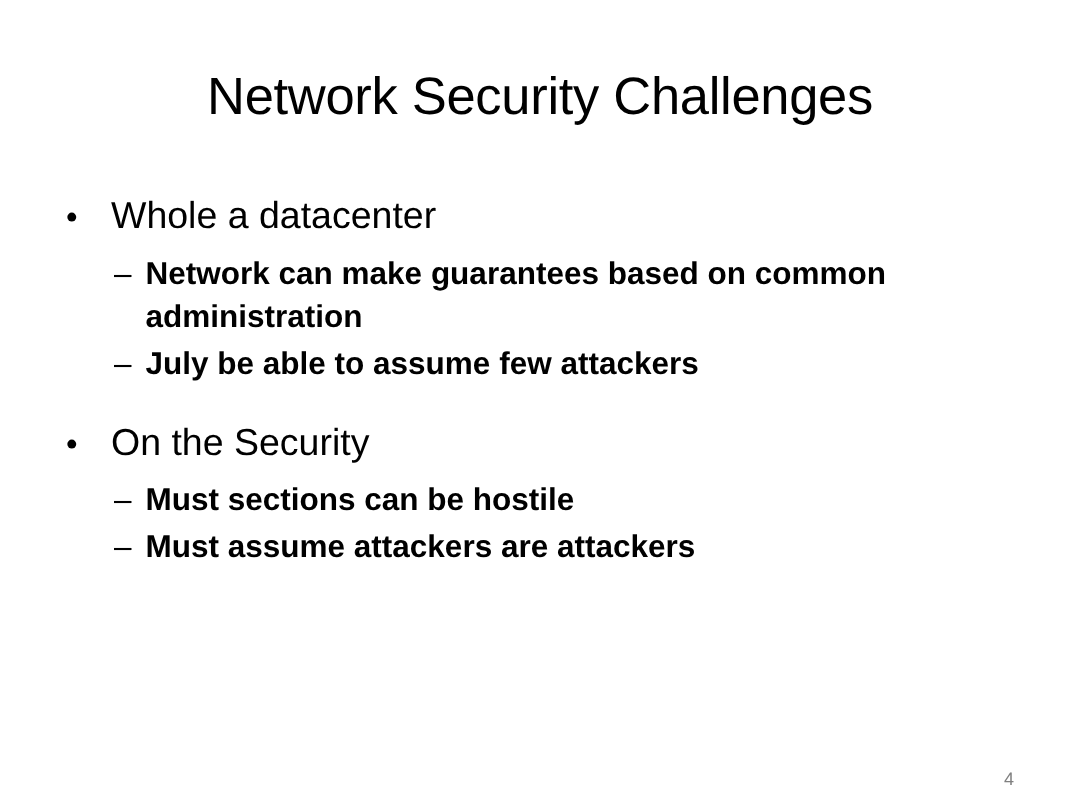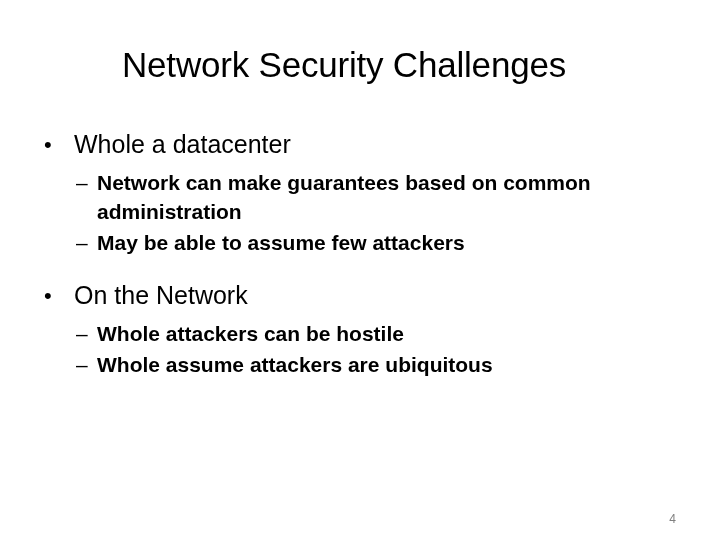--- a/index.html
+++ b/index.html
@@ -20,21 +20,21 @@
   .slide {
     position: absolute;
     inset: 0;
     background: #ffffff;
   }
 
   
   .slide-title {
     position: absolute;
     top: 44px;
-    left: 24px;
+    left: 40px;
     width: 640px;
     text-align: center;
     font-size: 35px;
     line-height: 42px;
     font-weight: 400;
     letter-spacing: -0.2px;
     color: #000000;
     white-space: nowrap;
   }
 
@@ -127,38 +127,38 @@
         <span class="marker">•</span>
         <span class="text">Whole a datacenter</span>
       </div>
       <div class="sub-list">
         <div class="bullet-l2">
           <span class="marker">–</span>
           <span class="text">Network can make guarantees based on common administration</span>
         </div>
         <div class="bullet-l2">
           <span class="marker">–</span>
-          <span class="text">May be able to assume few attackers</span>
+          <span class="text">July be able to assume few attackers</span>
         </div>
       </div>
     </div>
 
     <div class="group">
       <div class="bullet-l1">
         <span class="marker">•</span>
-        <span class="text">On the Network</span>
+        <span class="text">On the Security</span>
       </div>
       <div class="sub-list">
         <div class="bullet-l2">
           <span class="marker">–</span>
-          <span class="text">Whole attackers can be hostile</span>
+          <span class="text">Must sections can be hostile</span>
         </div>
         <div class="bullet-l2">
           <span class="marker">–</span>
-          <span class="text">Whole assume attackers are ubiquitous</span>
+          <span class="text">Must assume attackers are attackers</span>
         </div>
       </div>
     </div>
 
   </div>
 
   <div class="slide-number">4</div>
 
 </div>
 

